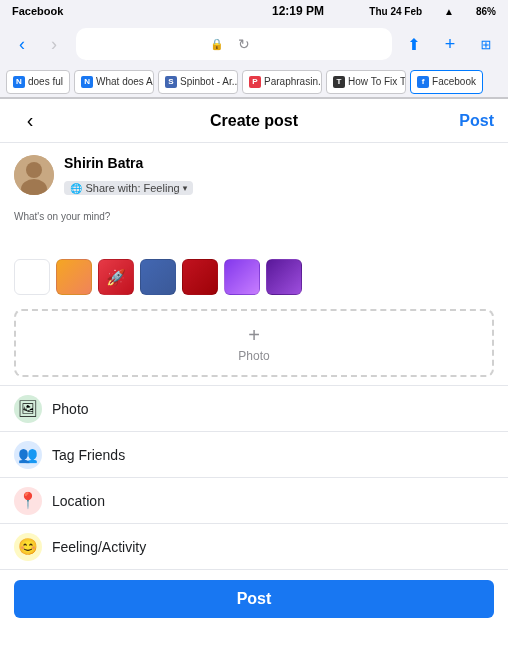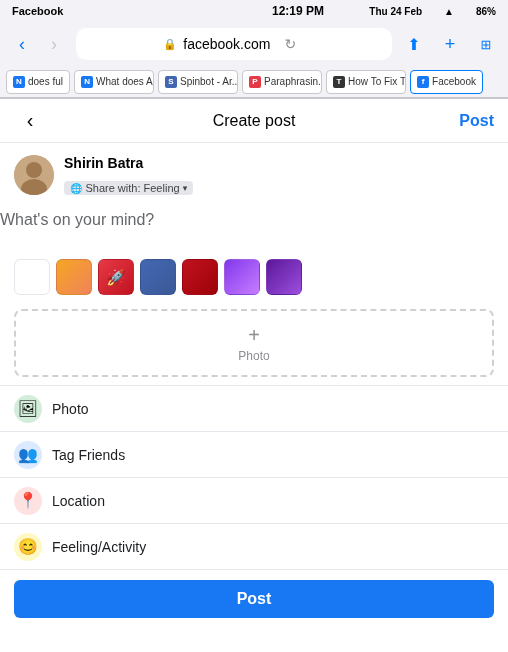--- a/index.html
+++ b/index.html
@@ -132,21 +132,21 @@
       width: 32px; height: 32px;
       border: none; background: transparent;
       cursor: pointer; color: #000;
       font-size: 20px;
       display: flex; align-items: center; justify-content: center;
     }
     .create-post-title {
       flex: 1;
       text-align: center;
       font-size: 16px;
-      font-weight: 400;
+      font-weight: 700;
       color: #000;
       margin-left: -32px;
     }
     .post-link-btn {
       color: #1877f2;
       font-size: 16px;
       font-weight: 600;
       border: none;
       background: transparent;
       cursor: pointer;
@@ -179,23 +179,23 @@
       padding: 1px 6px;
       font-size: 11px;
       color: #444;
       border: none; cursor: pointer;
     }
     .globe-icon { font-size: 10px; }
     .caret-icon { font-size: 9px; }
 
     
     .post-textarea {
-      padding: 8px 0;
+      padding: 8px 14px;
       min-height: 50px;
-      font-size: 16px;
+      font-size: 10px;
       color: #65676b;
       cursor: text;
     }
 
     
     .bg-options {
       padding: 6px 14px 10px;
       display: flex;
       gap: 6px;
       align-items: center;
@@ -294,21 +294,20 @@
 </div>
 
 <div class="browser-chrome">
   <div class="browser-toolbar">
     <div class="nav-buttons">
       <button class="nav-btn">‹</button>
       <button class="nav-btn disabled">›</button>
     </div>
     <div class="address-bar">
       <span class="lock-icon">🔒</span>
-      <span class="address-text">facebook.com</span>
       <span class="reload-btn" style="font-size:14px;color:#8e8e93;">↻</span>
     </div>
     <button class="toolbar-btn" style="font-size:16px;">⬆</button>
     <button class="toolbar-btn" style="font-size:18px;font-weight:300;">+</button>
     <button class="toolbar-btn" style="font-size:13px;">⊞</button>
   </div>
 
   <div class="tabs-bar">
     <div class="tab-item">
       <div class="tab-favicon" style="background:#1877f2;color:#fff;">N</div>

